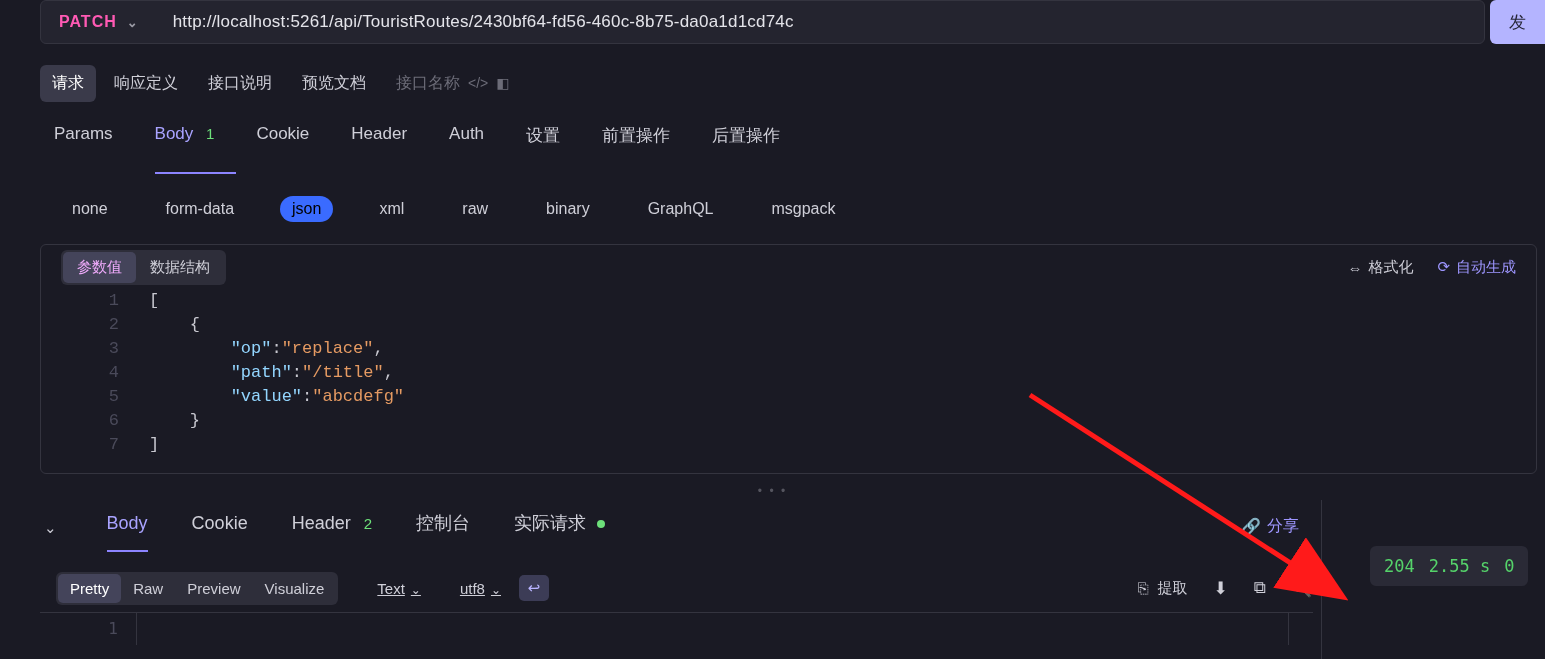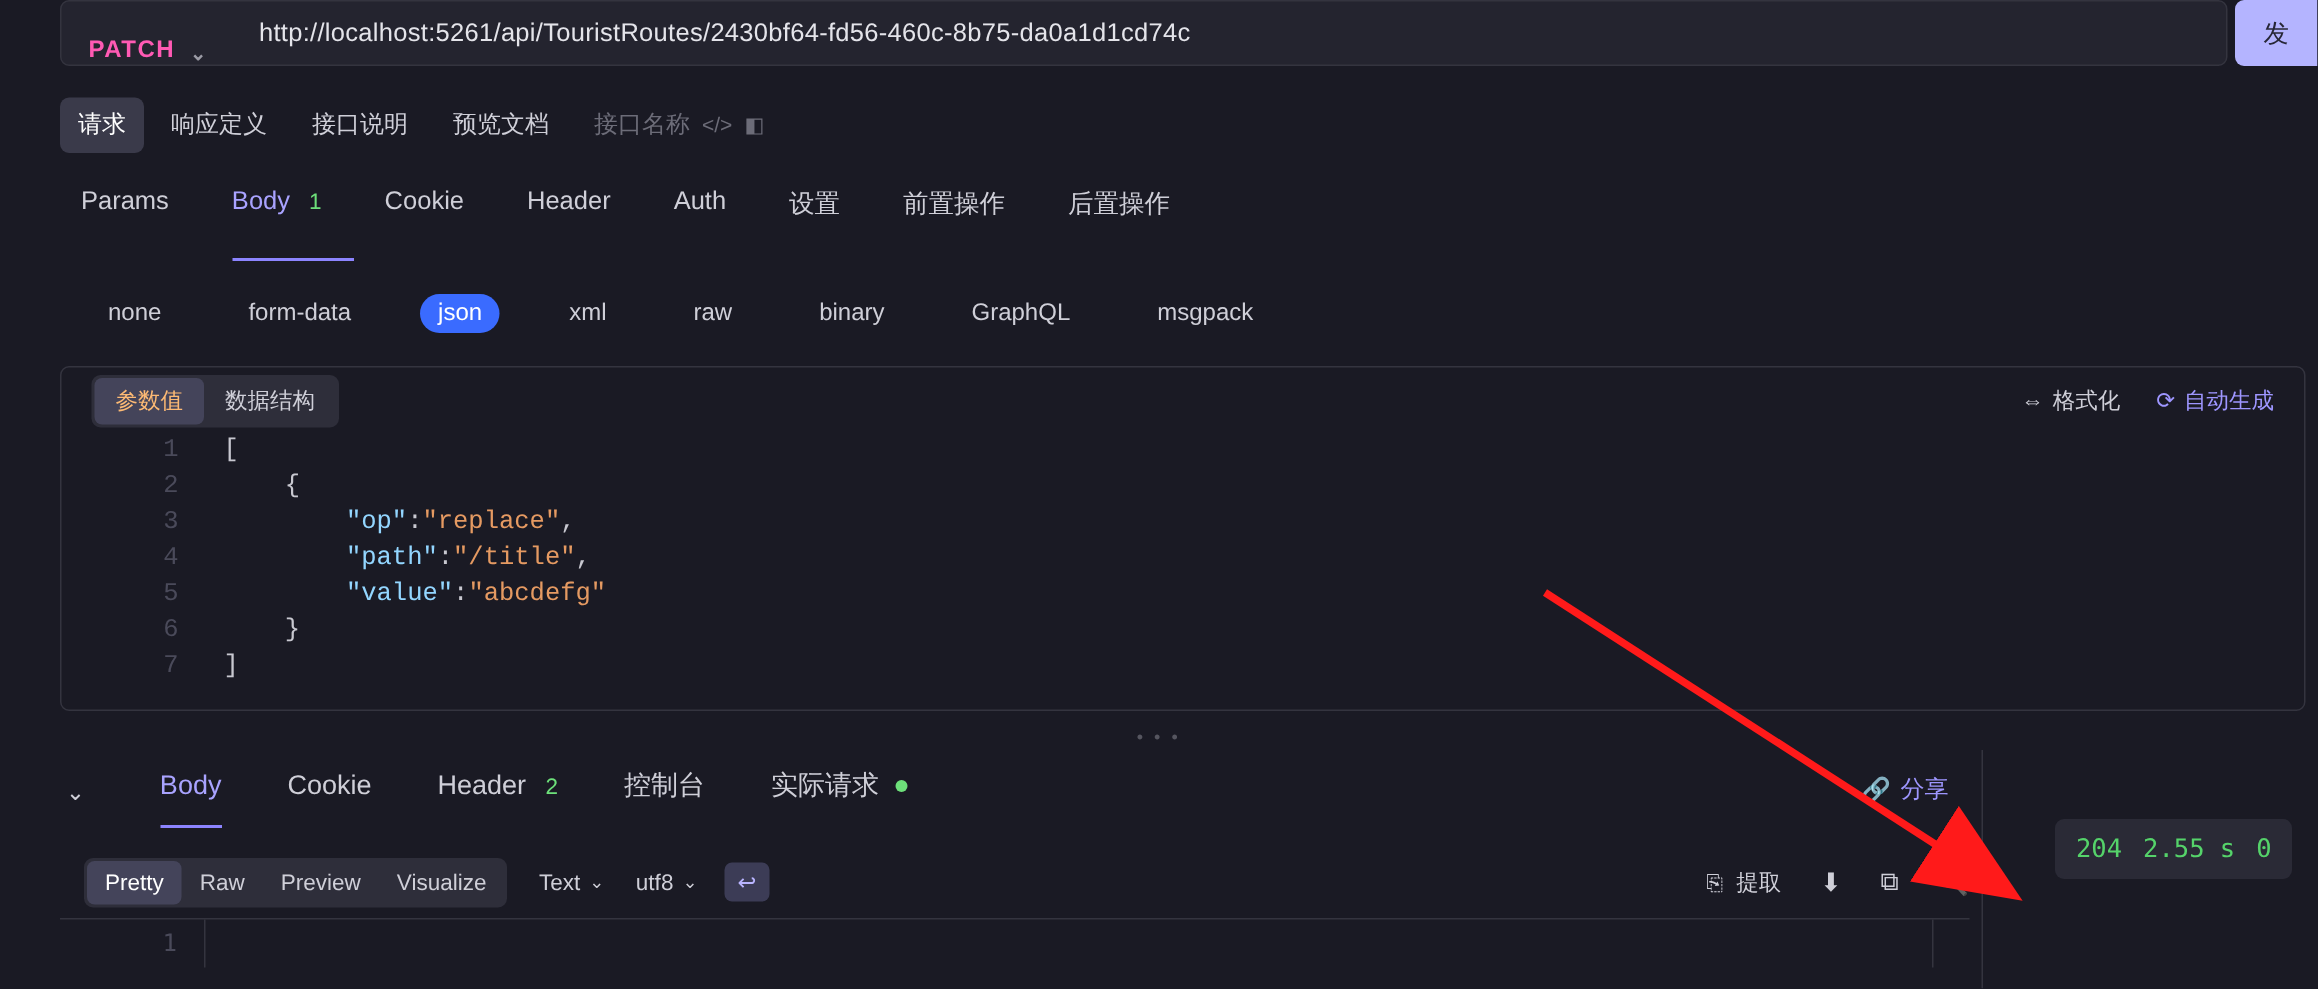--- a/index.html
+++ b/index.html
@@ -1,21 +1,21 @@
 <!DOCTYPE html>
 <html><head>
 <meta charset="utf-8">
 <style>
   * { box-sizing: border-box; margin: 0; padding: 0; }
   html, body { width: 1545px; height: 659px; background: #1a1a24; color: #c8c8d0; font-family: "Segoe UI", "Microsoft YaHei", sans-serif; font-size: 15px; overflow: hidden; }
   body { position: relative; }
 
   
   .urlbar { position: absolute; left: 40px; top: 0; right: 60px; height: 44px; display: flex; align-items: center; background: #24242f; border: 1px solid #34343f; border-radius: 6px; }
-  .method-box { display: flex; align-items: flex-end; padding: 0 10px 0 18px; height: 100%; font-weight: 700; letter-spacing: 1px; font-size: 16px; }
+  .method-box { display: flex; align-items: center; padding: 0 10px 0 18px; height: 100%; font-weight: 700; letter-spacing: 1px; font-size: 16px; }
   .method-box .m { color: #ff5ab4; }
   .method-box .chev { color: #9b9ba5; margin-left: 10px; font-size: 13px; }
   .urlbar .url { flex: 1; padding-left: 24px; height: 100%; background: transparent; border: none; outline: none; color: #e4e4ea; font-size: 17px; letter-spacing: .2px; }
   .send-btn { position: absolute; right: 0; top: 0; height: 44px; width: 55px; background: #b4b4ff; color: #262636; display: flex; align-items: center; justify-content: center; font-size: 17px; border-top-left-radius: 6px; border-bottom-left-radius: 6px; }
 
   
   .tabrow1 { position: absolute; left: 40px; top: 62px; height: 42px; display: flex; align-items: center; gap: 6px; }
   .tabrow1 .pill { padding: 8px 12px; border-radius: 6px; color: #cfcfd8; font-size: 16px; }
   .tabrow1 .pill.active { background: #3a3a4a; color: #ffffff; }
   .tabrow1 .ghost { color: #6c6c78; margin-left: 12px; font-size: 16px; display: flex; align-items: center; gap: 8px; }
@@ -24,28 +24,28 @@
   
   .tabrow2 { position: absolute; left: 54px; top: 124px; height: 44px; display: flex; gap: 42px; font-size: 17px; }
   .tabrow2 .tab { color: #cfcfd8; position: relative; padding-bottom: 12px; }
   .tabrow2 .tab.active { color: #a9a3ff; }
   .tabrow2 .tab.active::after { content: ""; position: absolute; left: 0; right: -22px; bottom: -6px; height: 2px; background: #8c84ff; }
   .tabrow2 .badge { display: inline-block; margin-left: 8px; color: #6de07a; font-size: 15px; }
 
   
   .bodytype { position: absolute; left: 60px; top: 192px; height: 34px; display: flex; align-items: center; gap: 34px; font-size: 16px; color: #cfcfd8; }
   .bodytype .bt { padding: 4px 12px; border-radius: 14px; }
-  .bodytype .bt.active { background: #3a6bff; color: #ffffff; }
+  .bodytype .bt.active { background: #3a6bff; color: #000000; }
 
   
   .editorbox { position: absolute; left: 40px; right: 8px; top: 244px; height: 230px; border: 1px solid #34343f; border-radius: 6px; }
   .editor-head { height: 44px; display: flex; align-items: center; padding-left: 20px; gap: 4px; }
   .editor-head .seg-wrap { background: #2e2e3a; border-radius: 6px; padding: 2px; display: flex; }
   .editor-head .seg { padding: 6px 14px; border-radius: 5px; color: #cfcfd8; font-size: 15px; }
-  .editor-head .seg.active { background: #44445a; color: #fdba74; }
+  .editor-head .seg.active { background: #44445a; color: #f0abfc; }
   .editor-head .spacer { flex: 1; }
   .editor-head .act { color: #cfcfd8; font-size: 15px; margin-right: 20px; display: flex; align-items: center; gap: 6px; }
   .editor-head .act.purple { color: #9e96ff; }
 
   .code-area { position: relative; font-family: Consolas, "Courier New", monospace; font-size: 17px; line-height: 24px; }
   .gutter { position: absolute; left: 0; top: 0; width: 96px; text-align: right; color: #4a4a5a; }
   .gutter div { height: 24px; padding-right: 18px; }
   .codelines { margin-left: 108px; white-space: pre; }
   .tok-punc { color: #c8c8d0; }
   .tok-key { color: #93d6ff; }
@@ -67,21 +67,21 @@
   .right-panel { position: absolute; right: 0; top: 500px; bottom: 0; width: 224px; border-left: 1px solid #34343f; padding: 18px 0 0 22px; }
   .right-panel .row1 { display: flex; align-items: center; gap: 10px; color: #cfcfd8; font-size: 16px; }
   .toggle { width: 36px; height: 20px; background: #6a63ff; border-radius: 10px; position: relative; }
   .toggle::after { content: ""; position: absolute; right: 2px; top: 2px; width: 16px; height: 16px; background: #fff; border-radius: 50%; }
   .status-pill { margin-top: 28px; background: #2a2a36; border-radius: 6px; padding: 10px 14px; display: inline-flex; gap: 14px; font-size: 17px; color: #55d36a; font-family: Consolas, monospace; margin-left: 26px; }
 
   .resp-toolbar { position: absolute; left: 56px; top: 568px; right: 232px; height: 40px; display: flex; align-items: center; gap: 4px; }
   .resp-toolbar .seg-wrap2 { background: #2e2e3a; border-radius: 6px; padding: 2px; display: flex; }
   .resp-toolbar .seg2 { padding: 6px 12px; border-radius: 5px; color: #cfcfd8; font-size: 15px; }
   .resp-toolbar .seg2.active { background: #44445a; color: #fff; }
-  .resp-toolbar .dd { margin-left: 17px; color: #cfcfd8; font-size: 15px; display: flex; align-items: center; gap: 6px; }
+  .resp-toolbar .dd { margin-left: 35px; color: #cfcfd8; font-size: 15px; display: flex; align-items: flex-end; gap: 6px; text-decoration: underline; }
   .resp-toolbar .wrap-btn { margin-left: 14px; width: 30px; height: 26px; background: #3c3c56; border-radius: 5px; display:flex;align-items:center;justify-content:center;color:#b9b4ff; }
   .resp-toolbar .spacer { flex: 1; }
   .resp-toolbar .ico { color: #cfcfd8; font-size: 17px; margin-left: 22px; }
 
   .resp-code { position: absolute; left: 40px; top: 612px; right: 232px; height: 44px; border-top:1px solid #34343f; font-family: Consolas, monospace; font-size: 16px; }
   .resp-code .g { display:inline-block; width:96px; text-align:right; color:#4a4a5a; padding-right:18px; line-height:32px;}
   .resp-code .body-line { display:inline-block; border:1px solid #34343f; border-top:none; border-bottom:none; height:32px; width: calc(100% - 120px); vertical-align: top;}
 
   
   .arrow-svg { position: absolute; left: 0; top: 0; pointer-events: none; }

